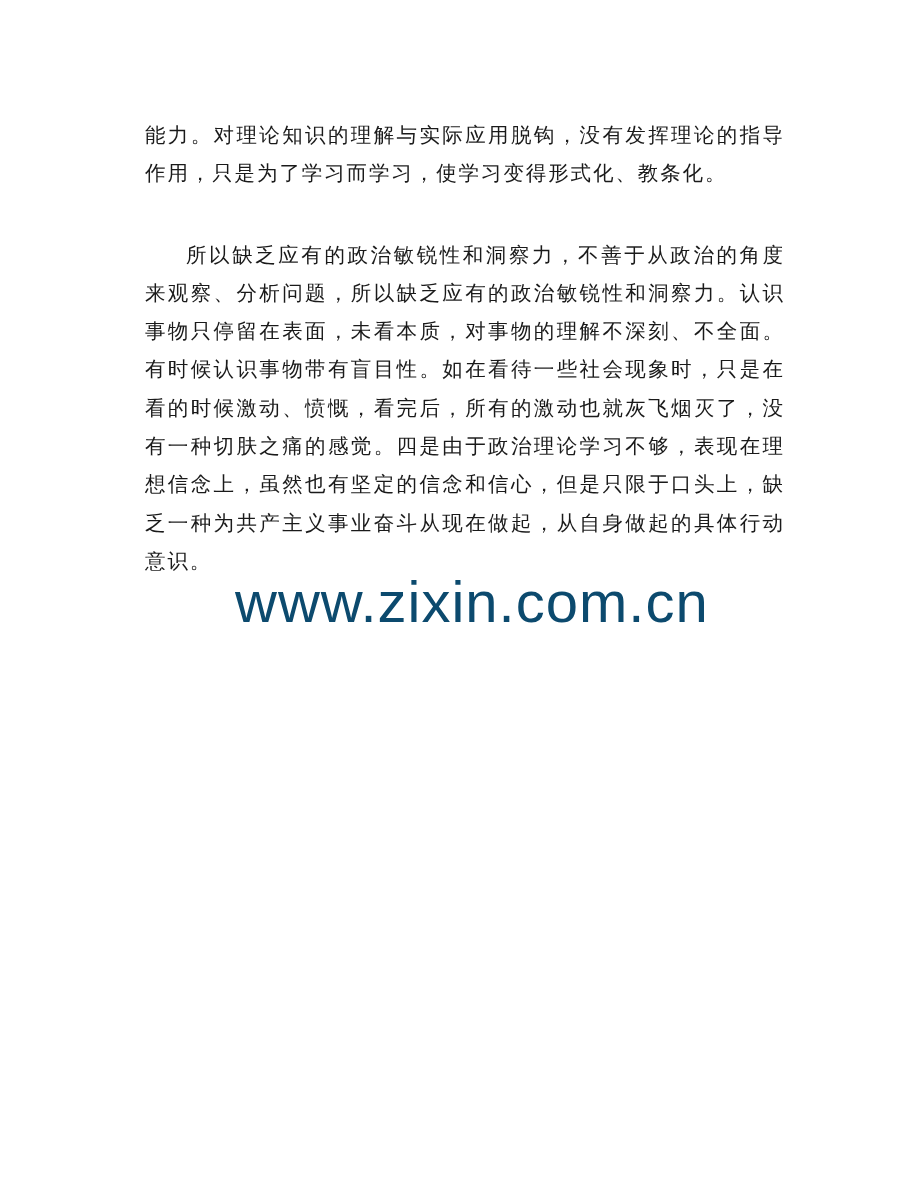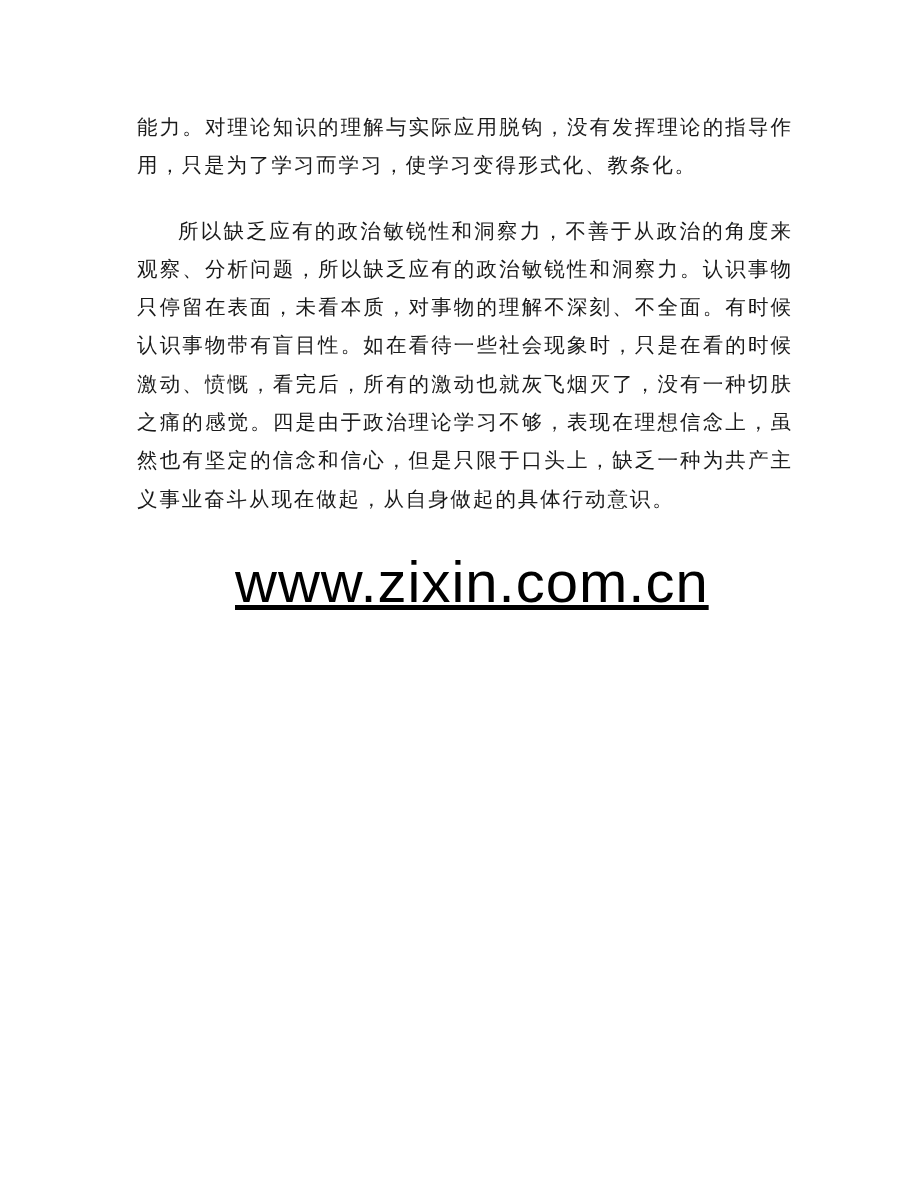--- a/index.html
+++ b/index.html
@@ -15,42 +15,41 @@
     font-family: "DejaVu Serif", "Liberation Serif", serif;
     color: #1a1a1a;
   }
   .page {
     position: absolute;
     left: 137px;
     top: 108px;
     width: 656px;
   }
   .para {
-    margin: 0;
+    margin: 8px;
     font-size: 20.5px;
     line-height: 38.3px;
     letter-spacing: 1.9px;
     text-align: justify;
     text-justify: inter-character;
     word-break: break-all;
   }
   .para.indent { text-indent: 41px; }
   .gap { height: 27px; }
   .watermark {
     position: absolute;
     left: 235px;
-    top: 548px;
+    top: 568px;
     font-family: "Liberation Sans", "DejaVu Sans", sans-serif;
     font-size: 58px;
-    color: #000000;
+    color: #0c4a6e;
     letter-spacing: 1px;
     white-space: nowrap;
     pointer-events: none;
     z-index: 0;
-    text-decoration: underline;
   }
   .page { z-index: 1; }
 </style>
 </head>
 <body>
 
 <div class="watermark">www.zixin.com.cn</div>
 
 <div class="page">
   <p class="para">能力。对理论知识的理解与实际应用脱钩，没有发挥理论的指导作用，只是为了学习而学习，使学习变得形式化、教条化。</p>

